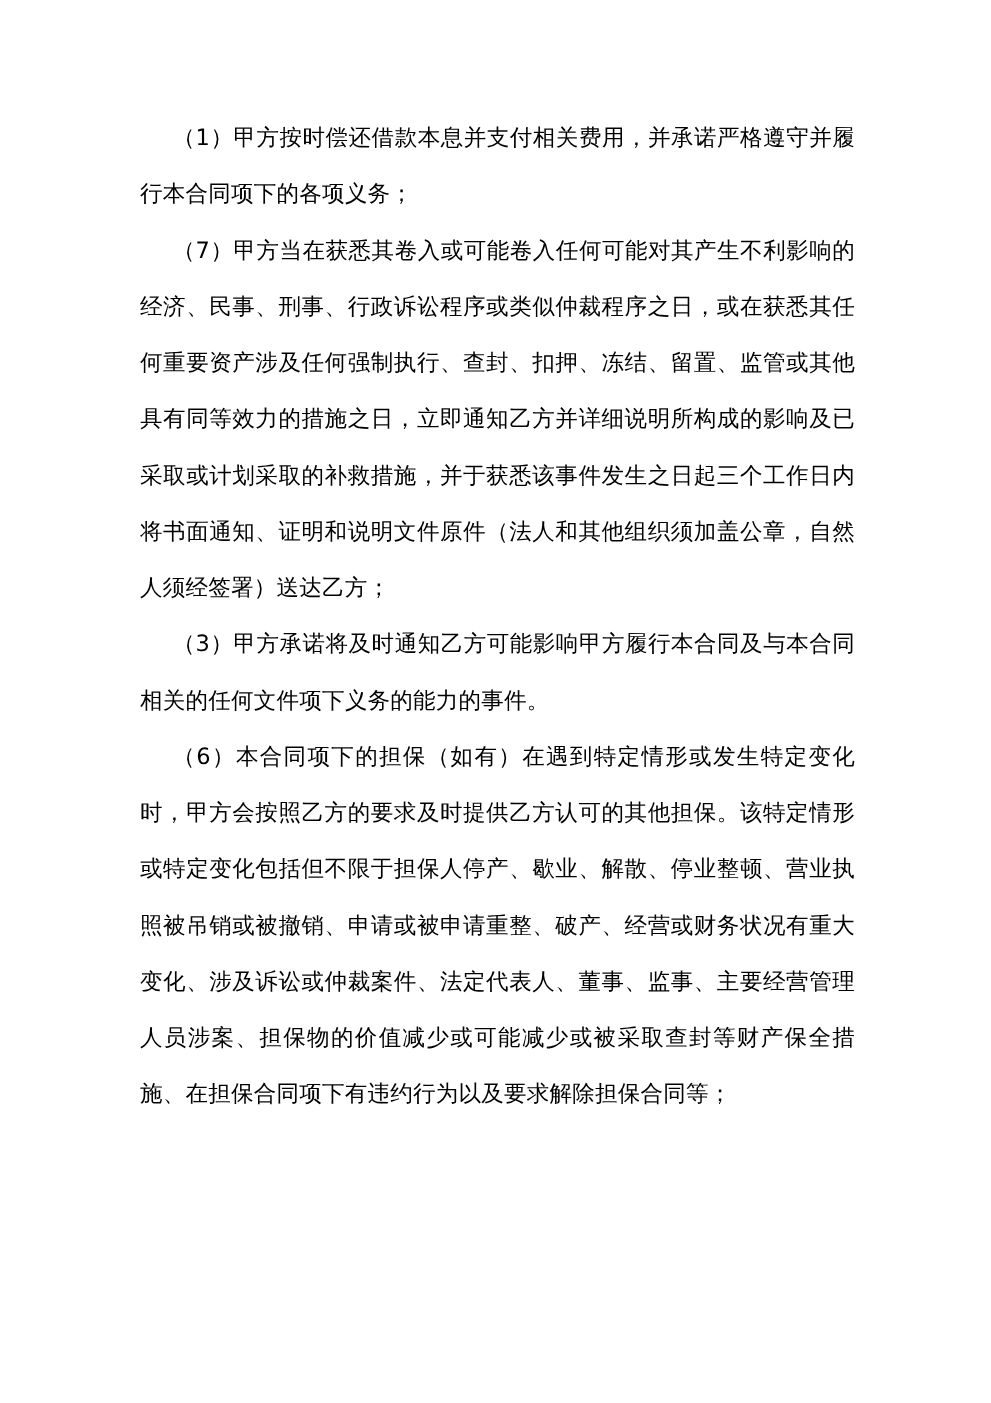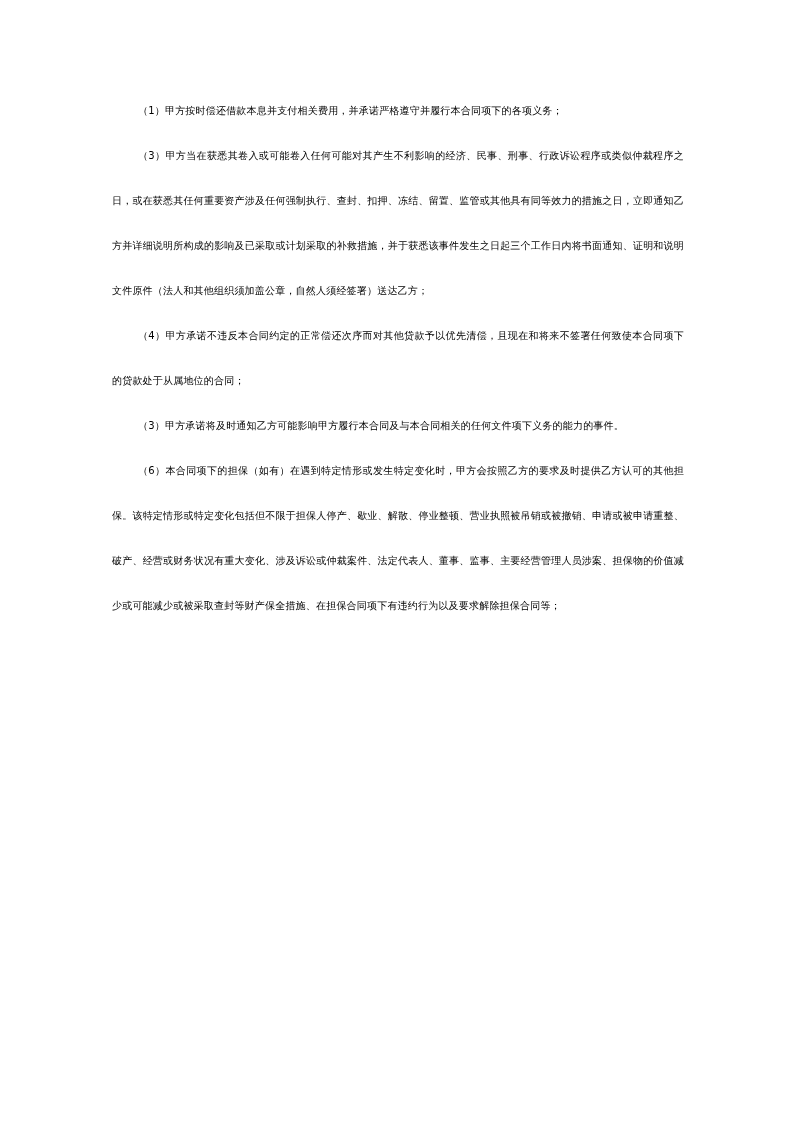--- a/index.html
+++ b/index.html
@@ -15,40 +15,39 @@
     overflow: hidden;
     font-family: "DejaVu Sans", "Liberation Sans", sans-serif;
   }
   .content {
     position: absolute;
     left: 112px;
     top: 88px;
     width: 572px;
   }
   .para {
-    font-size: 10px;
+    font-size: 18px;
     line-height: 45px;
     color: #000000;
     text-align: justify;
     text-justify: inter-ideograph;
     margin: 0 0 0 0;
     text-indent: 26px;
     letter-spacing: 0.2px;
     white-space: normal;
   }
   .para.bold {
     font-weight: bold;
   }
 </style>
 </head>
 <body>
 
 <div class="page">
   <div class="content">
 
     <p class="para">（1）甲方按时偿还借款本息并支付相关费用，并承诺严格遵守并履行本合同项下的各项义务；</p>
-    <p class="para">（3）甲方当在获悉其卷入或可能卷入任何可能对其产生不利影响的经济、民事、刑事、行政诉讼程序或类似仲裁程序之日，或在获悉其任何重要资产涉及任何强制执行、查封、扣押、冻结、留置、监管或其他具有同等效力的措施之日，立即通知乙方并详细说明所构成的影响及已采取或计划采取的补救措施，并于获悉该事件发生之日起三个工作日内将书面通知、证明和说明文件原件（法人和其他组织须加盖公章，自然人须经签署）送达乙方；</p>
-    <p class="para">（4）甲方承诺不违反本合同约定的正常偿还次序而对其他贷款予以优先清偿，且现在和将来不签署任何致使本合同项下的贷款处于从属地位的合同；</p>
+    <p class="para">（7）甲方当在获悉其卷入或可能卷入任何可能对其产生不利影响的经济、民事、刑事、行政诉讼程序或类似仲裁程序之日，或在获悉其任何重要资产涉及任何强制执行、查封、扣押、冻结、留置、监管或其他具有同等效力的措施之日，立即通知乙方并详细说明所构成的影响及已采取或计划采取的补救措施，并于获悉该事件发生之日起三个工作日内将书面通知、证明和说明文件原件（法人和其他组织须加盖公章，自然人须经签署）送达乙方；</p>
     <p class="para">（3）甲方承诺将及时通知乙方可能影响甲方履行本合同及与本合同相关的任何文件项下义务的能力的事件。</p>
     <p class="para">（6）本合同项下的担保（如有）在遇到特定情形或发生特定变化时，甲方会按照乙方的要求及时提供乙方认可的其他担保。该特定情形或特定变化包括但不限于担保人停产、歇业、解散、停业整顿、营业执照被吊销或被撤销、申请或被申请重整、破产、经营或财务状况有重大变化、涉及诉讼或仲裁案件、法定代表人、董事、监事、主要经营管理人员涉案、担保物的价值减少或可能减少或被采取查封等财产保全措施、在担保合同项下有违约行为以及要求解除担保合同等；</p>
 
   </div>
 </div>
 
 </body></html>

